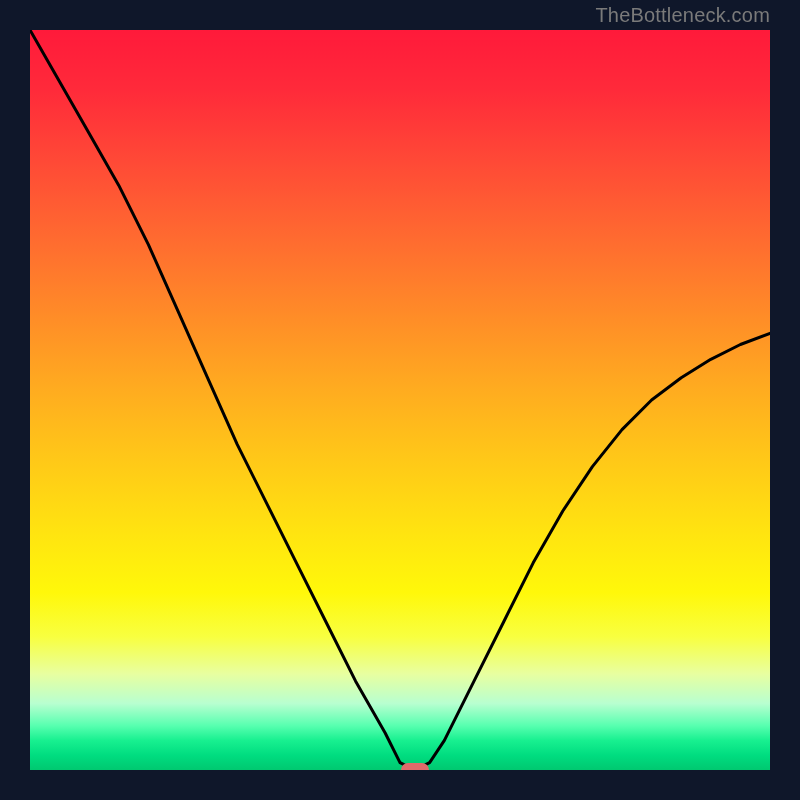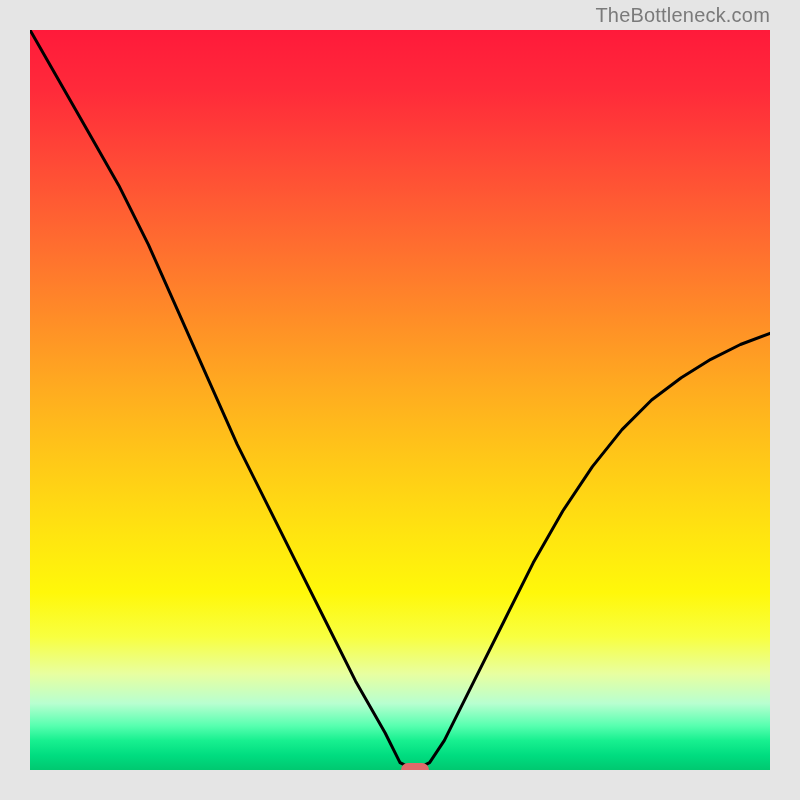--- a/index.html
+++ b/index.html
@@ -10,21 +10,21 @@
     background: #000;
     overflow: hidden;
     font-family: Arial, Helvetica, sans-serif;
   }
   .frame {
     position: absolute;
     left: 0;
     top: 0;
     width: 800px;
     height: 800px;
-    background: #e5e5e5;
+    background: #0f172a;
   }
   .plot-area {
     position: absolute;
     left: 30px;
     top: 30px;
     width: 740px;
     height: 740px;
     overflow: hidden;
     
     background: linear-gradient(

